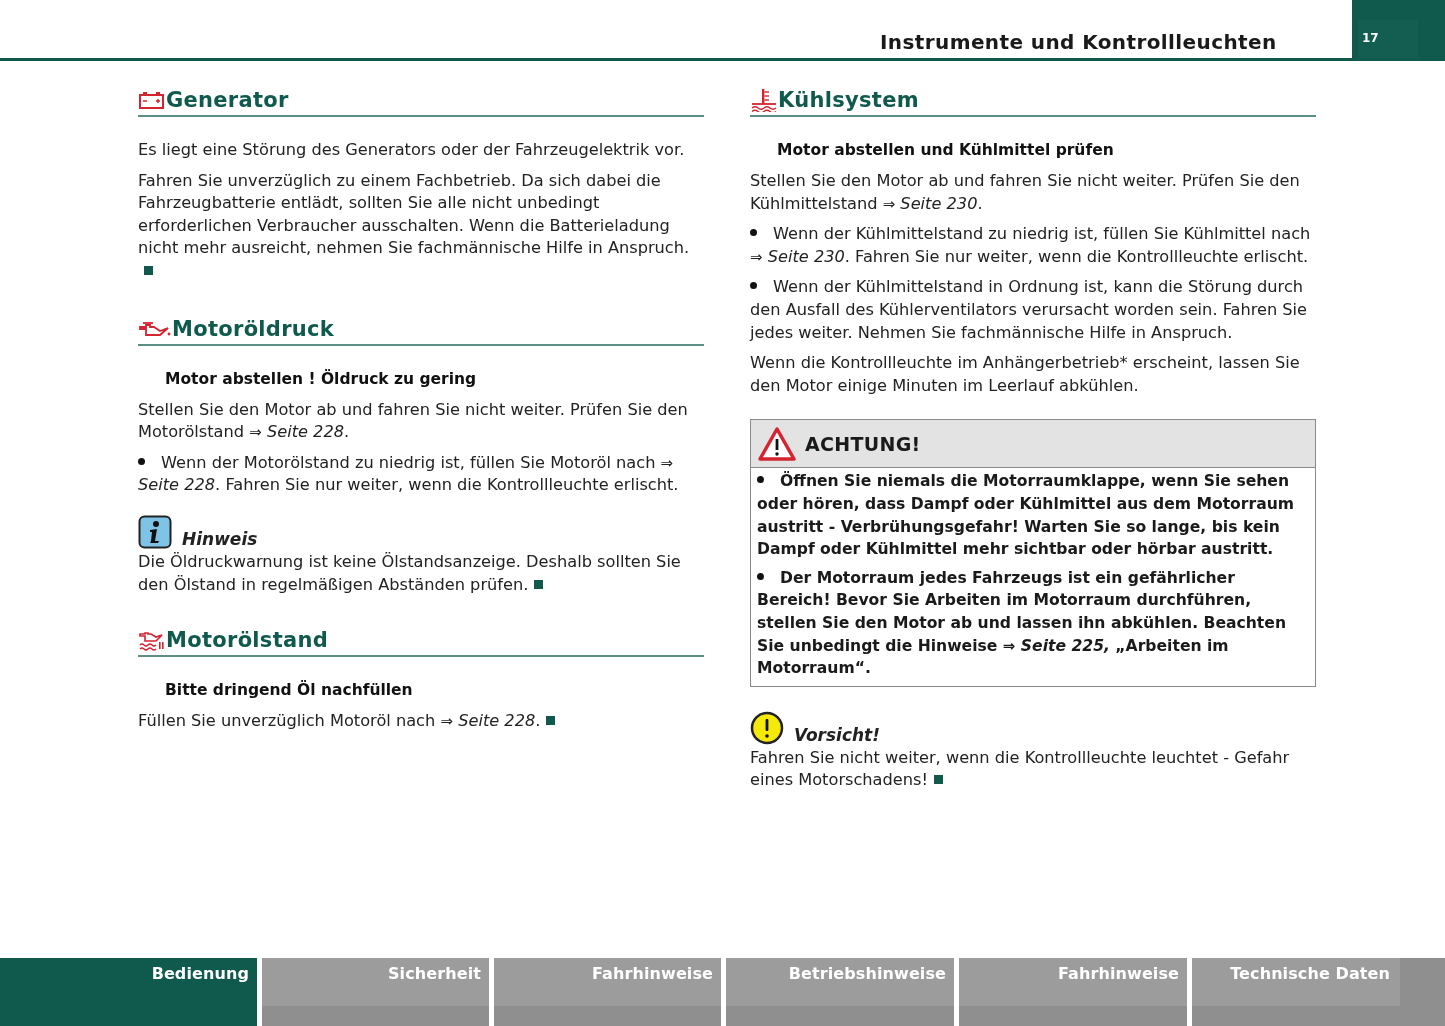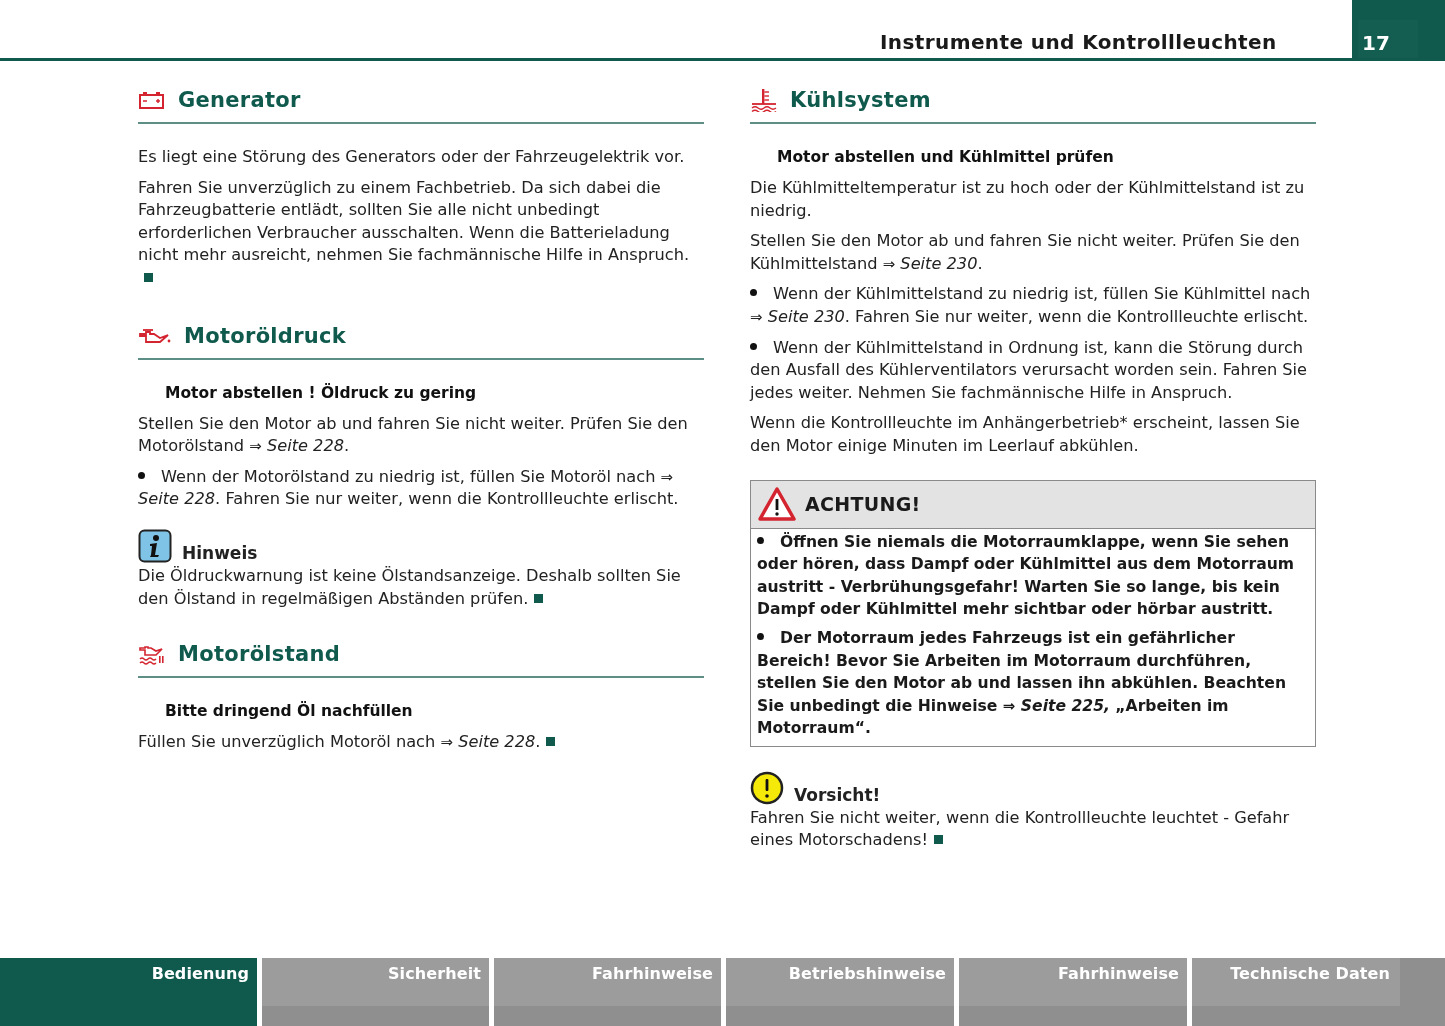--- a/index.html
+++ b/index.html
@@ -8,44 +8,44 @@
 
   
   .header-title {
     position: absolute; left: 880px; top: 30px; width: 440px;
     font-size: 20px; font-weight: bold; color: #1a1a1a; letter-spacing: 0.4px;
     font-family: "DejaVu Sans", sans-serif;
   }
   .header-rule { position: absolute; left: 0; top: 58px; width: 1445px; height: 3px; background: #0f5a4d; }
   .page-tab { position: absolute; left: 1352px; top: 0; width: 93px; height: 61px; background: #0f5a4d; }
   .page-tab .inner { position: absolute; left: 6px; top: 20px; width: 60px; height: 38px; background: #135e51; }
-  .page-number { position: absolute; left: 10px; top: 31px; font-size: 20px; font-weight: bold; color: #ffffff; }
+  .page-number { position: absolute; left: 10px; top: 31px; font-size: 12px; font-weight: bold; color: #ffffff; }
 
   
   .col { position: absolute; top: 88px; width: 566px; }
   .col-left { left: 138px; }
   .col-right { left: 750px; }
 
   .section-head {
-    display: flex; align-items: center; gap: 12px;
-    border-bottom: 2px solid #5e8f86; padding-bottom: 10px; margin-bottom: 22px;
+    display: flex; align-items: center; gap: 0;
+    border-bottom: 2px solid #5e8f86; padding-bottom: 3px; margin-bottom: 22px;
   }
   .section-title { font-size: 21px; font-weight: bold; color: #0f5a4d; letter-spacing: 0.3px; }
   .sec-icon { display: inline-block; width: 28px; height: 24px; }
 
   p.body, .bullet { font-size: 16.2px; line-height: 22.6px; color: #222; font-family: "DejaVu Sans", sans-serif; }
   p.body { margin-bottom: 8px; }
   .sub-head { font-size: 15.5px; font-weight: bold; color: #111; margin: 0 0 9px 27px; line-height: 22px; }
   .bullet { margin-bottom: 8px; }
   .dot { display: inline-block; width: 7px; height: 7px; border-radius: 50%; background: #111; margin-right: 16px; vertical-align: middle; position: relative; top: -2px; }
   .ital { font-style: italic; }
   .endmark { display: inline-block; width: 9px; height: 9px; background: #0f5a4d; margin-left: 6px; vertical-align: middle; position: relative; top: -1px; }
   .arrow { font-size: 15px; }
 
-  .note-head { display: flex; align-items: flex-end; gap: 10px; margin-top: 18px; margin-bottom: 2px; }
+  .note-head { display: flex; align-items: flex-end; gap: 10px; margin-top: 18px; margin-bottom: 2px; font-style: italic; }
   .note-title { font-size: 17px; font-weight: bold; color: #222; }
 
   
   .warn-box { border: 1.5px solid #8a8a8a; margin-top: 22px; }
   .warn-head { background: #e3e3e3; border-bottom: 1.5px solid #8a8a8a; height: 48px; display: flex; align-items: center; gap: 8px; padding-left: 6px; }
   .warn-title { font-size: 19px; font-weight: bold; color: #1a1a1a; letter-spacing: 0.3px; }
   .warn-body { padding: 2px 6px 0 6px; }
   .warn-body .bullet { font-weight: bold; font-size: 15.6px; line-height: 22.6px; color: #1a1a1a; margin-bottom: 6px; }
 
   
@@ -135,21 +135,20 @@
           <line x1="14.4" y1="8" x2="19" y2="8" stroke="#d4242f" stroke-width="1.4"></line>
           <line x1="14.4" y1="12" x2="19" y2="12" stroke="#d4242f" stroke-width="1.4"></line>
           <line x1="2" y1="16" x2="26" y2="16" stroke="#d4242f" stroke-width="1.8"></line>
           <path d="M2 20 q3 -2.5 6 0 t6 0 t6 0 t6 0" fill="none" stroke="#d4242f" stroke-width="1.4"></path>
           <path d="M2 23.5 q3 -2.5 6 0 t6 0 t6 0 t6 0" fill="none" stroke="#d4242f" stroke-width="1.4"></path>
         </svg>
     </span>
     <span class="section-title">Kühlsystem</span>
   </div>
   <div class="sub-head">Motor abstellen und Kühlmittel prüfen</div>
-  <p class="body">Die Kühlmitteltemperatur ist zu hoch oder der Kühlmittelstand ist zu niedrig.</p>
   <p class="body"><span>Stellen Sie den Motor ab und fahren Sie nicht weiter. Prüfen Sie den Kühlmittelstand </span><span class="arrow">⇒</span> <span class="ital">Seite 230</span><span>.</span></p>
   <div class="bullet"><span class="dot"></span><span>Wenn der Kühlmittelstand zu niedrig ist, füllen Sie Kühlmittel nach </span><span class="arrow">⇒</span> <span class="ital">Seite 230</span><span>. Fahren Sie nur weiter, wenn die Kontrollleuchte erlischt.</span></div>
   <div class="bullet"><span class="dot"></span><span>Wenn der Kühlmittelstand in Ordnung ist, kann die Störung durch den Ausfall des Kühlerventilators verursacht worden sein. Fahren Sie jedes weiter. Nehmen Sie fachmännische Hilfe in Anspruch.</span></div>
   <p class="body">Wenn die Kontrollleuchte im Anhängerbetrieb* erscheint, lassen Sie den Motor einige Minuten im Leerlauf abkühlen.</p>
 
   <div class="warn-box">
     <div class="warn-head">
       <span style="display:inline-block;width:40px;height:36px;">
         <svg width="40" height="36" viewBox="0 0 40 36">
             <path d="M20 3 L37 33 L3 33 Z" fill="#ffffff" stroke="#d4242f" stroke-width="3.5" stroke-linejoin="round"></path>

